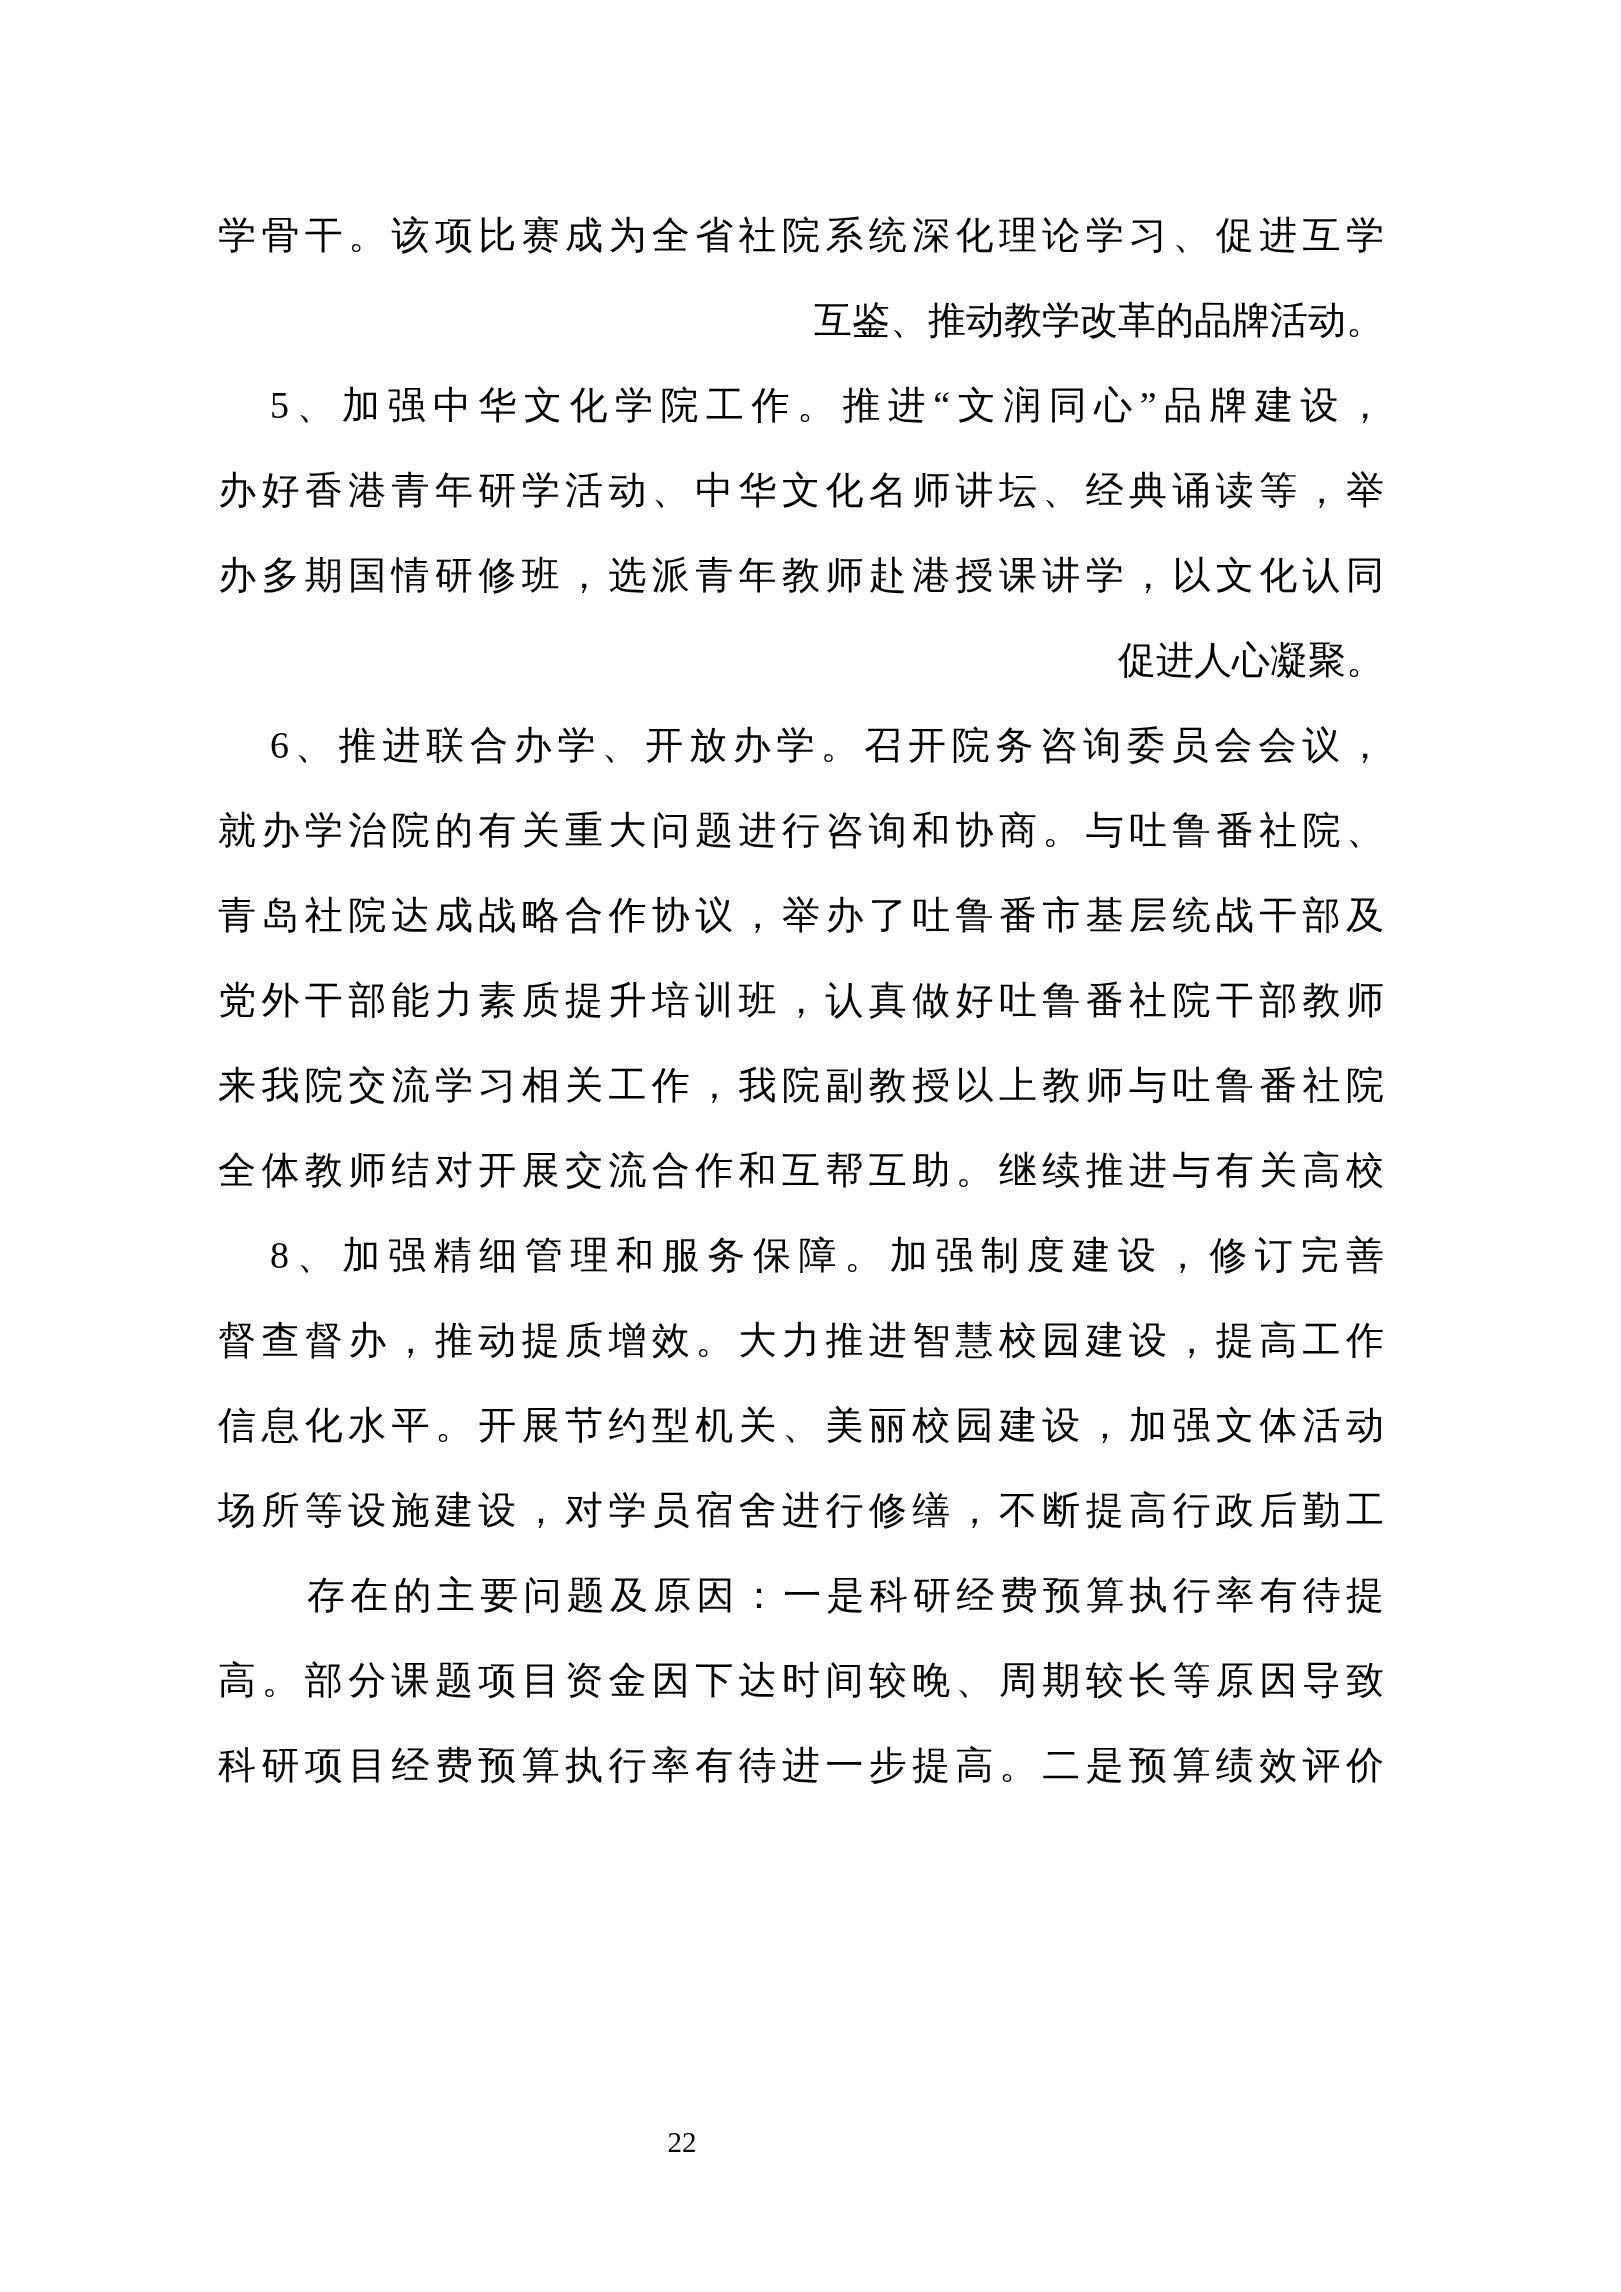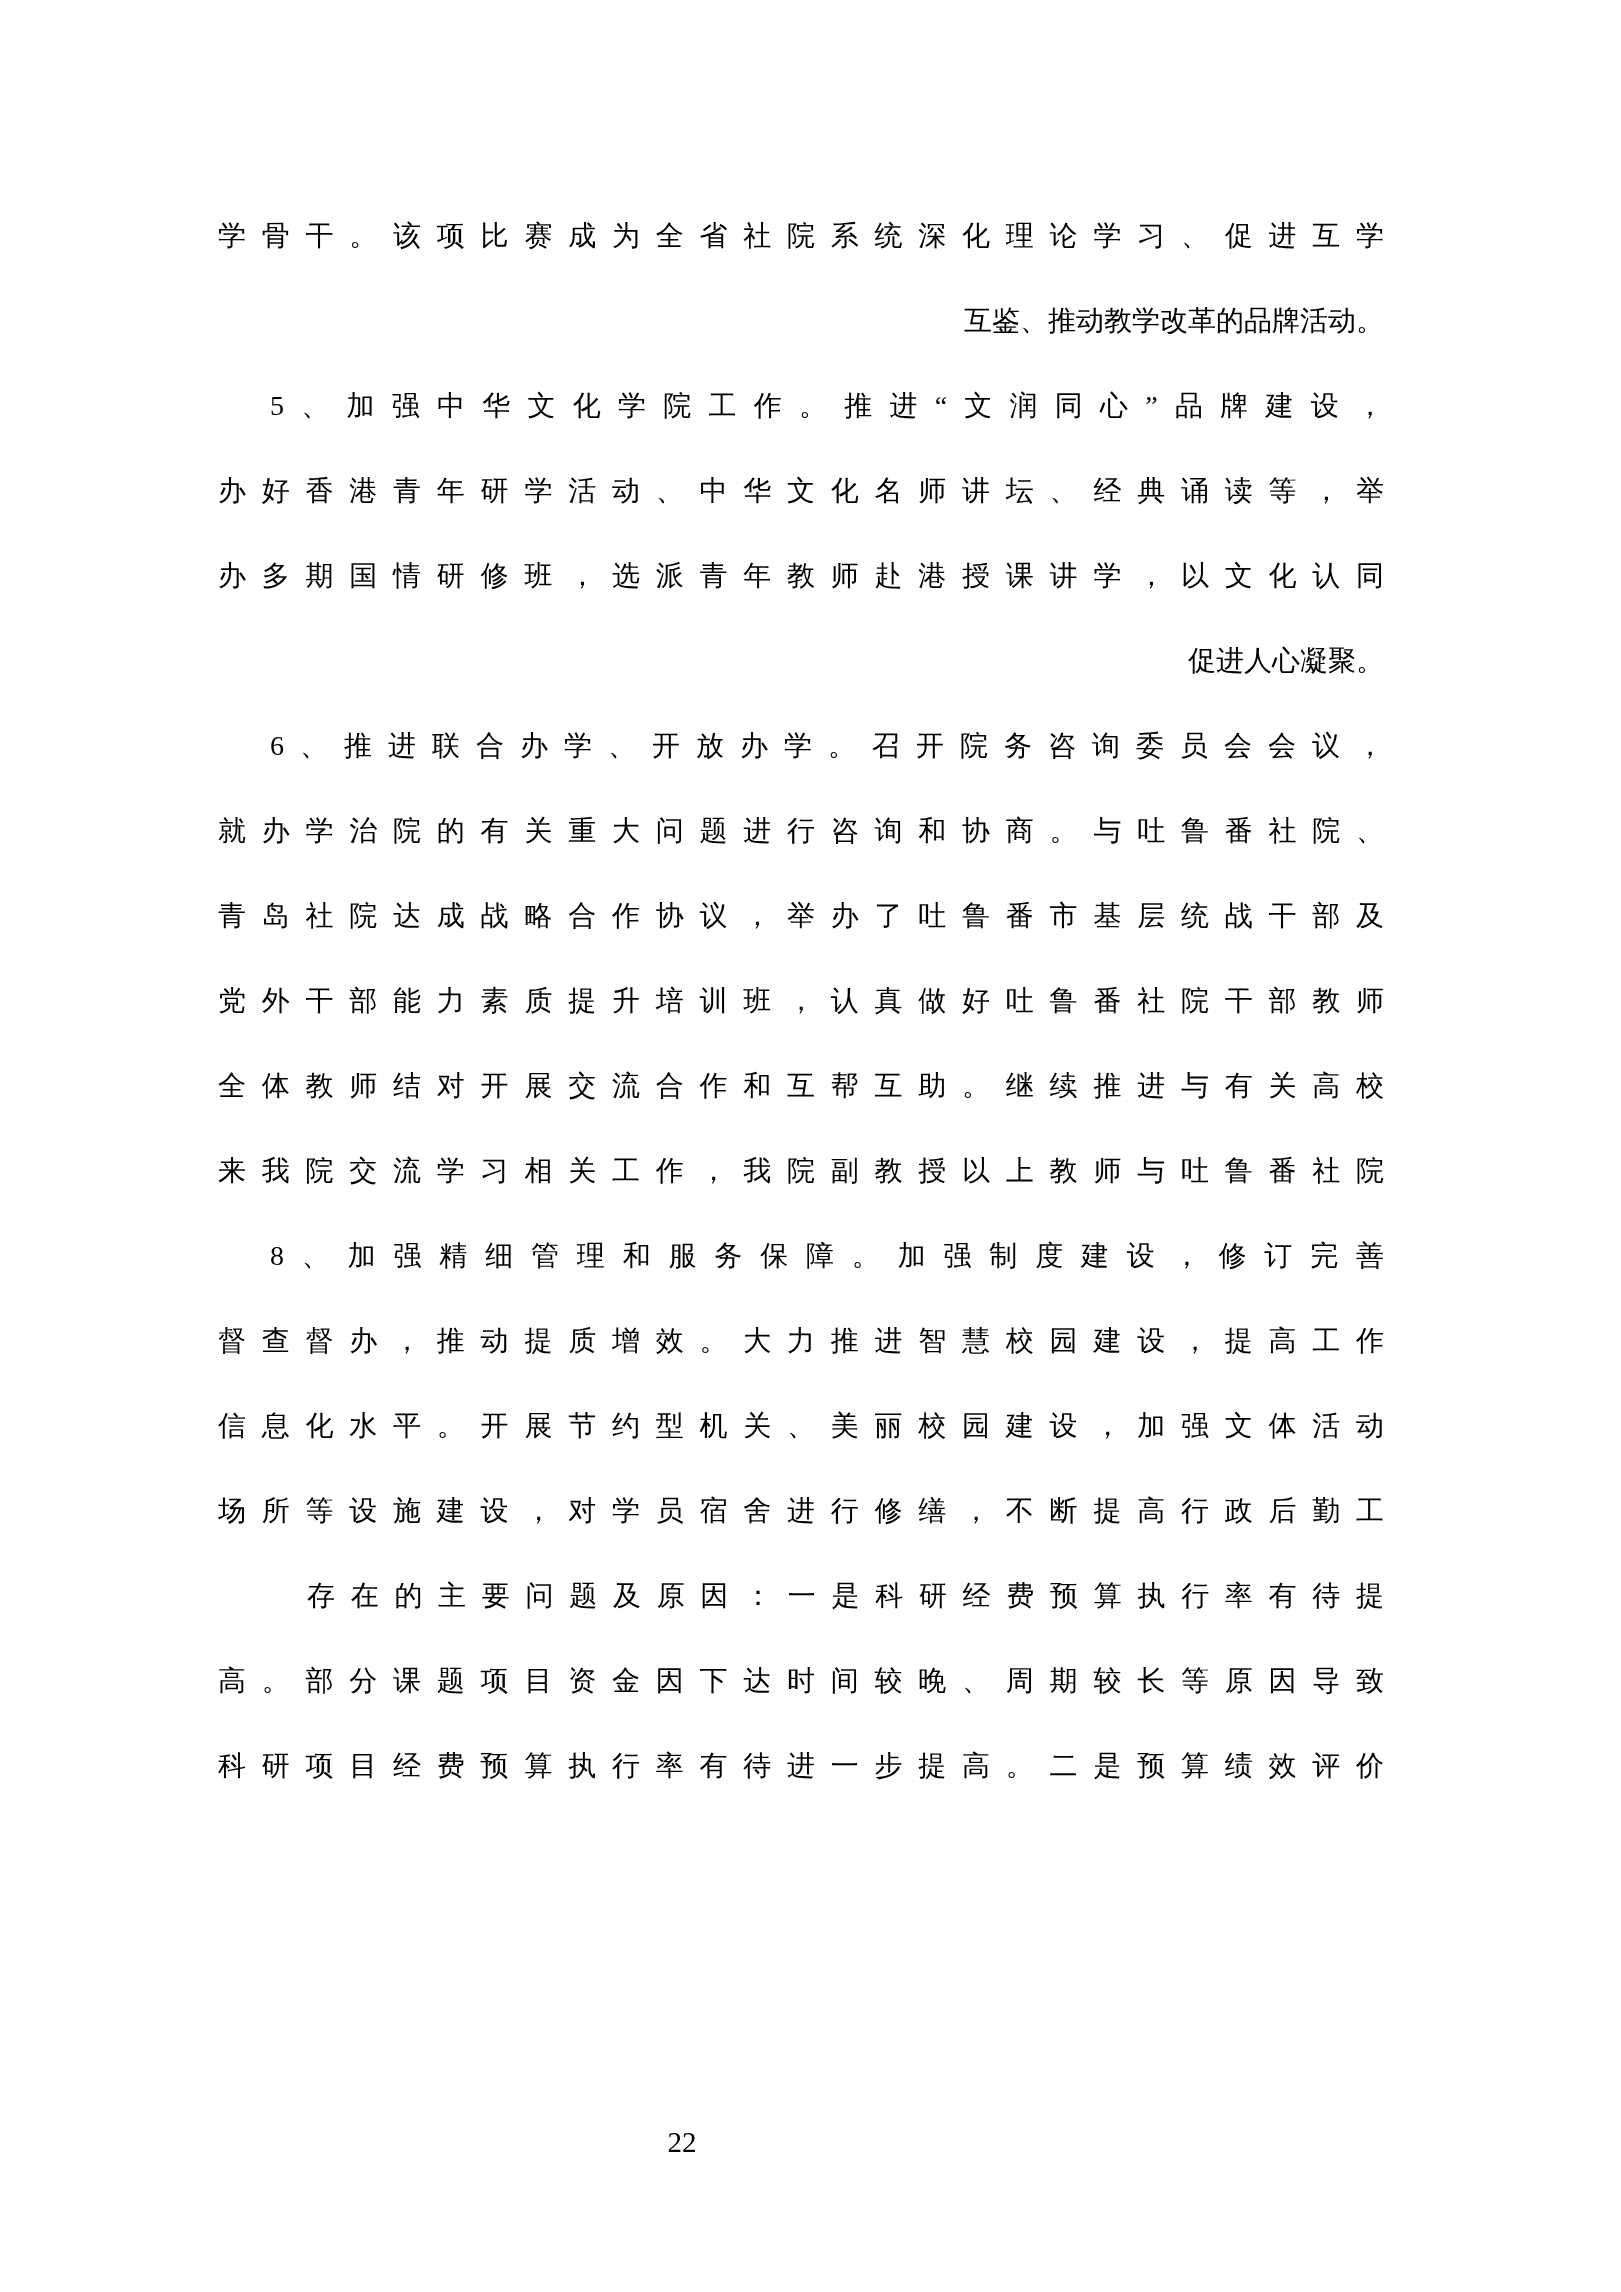--- a/index.html
+++ b/index.html
@@ -18,21 +18,21 @@
   }
   .textblock {
     position: absolute;
     left: 218px;
     top: 193px;
     width: 1166px;
   }
   .line {
     height: 85px;
     line-height: 85px;
-    font-size: 28px;
+    font-size: 38px;
     letter-spacing: 0;
     color: #000000;
     white-space: nowrap;
   }
   .j {
     white-space: normal;
     text-align: justify;
     text-align-last: justify;
     text-justify: inter-character;
   }
@@ -60,22 +60,22 @@
     <div class="line j">学骨干。该项比赛成为全省社院系统深化理论学习、促进互学</div>
     <div class="line end">互鉴、推动教学改革的品牌活动。</div>
     <div class="line j ind1">5、加强中华文化学院工作。推进“文润同心”品牌建设，</div>
     <div class="line j">办好香港青年研学活动、中华文化名师讲坛、经典诵读等，举</div>
     <div class="line j">办多期国情研修班，选派青年教师赴港授课讲学，以文化认同</div>
     <div class="line end">促进人心凝聚。</div>
     <div class="line j ind1">6、推进联合办学、开放办学。召开院务咨询委员会会议，</div>
     <div class="line j">就办学治院的有关重大问题进行咨询和协商。与吐鲁番社院、</div>
     <div class="line j">青岛社院达成战略合作协议，举办了吐鲁番市基层统战干部及</div>
     <div class="line j">党外干部能力素质提升培训班，认真做好吐鲁番社院干部教师</div>
+    <div class="line j">来我院交流学习相关工作，我院副教授以上教师与吐鲁番社院</div>
     <div class="line j">全体教师结对开展交流合作和互帮互助。继续推进与有关高校</div>
-    <div class="line j">来我院交流学习相关工作，我院副教授以上教师与吐鲁番社院</div>
     <div class="line j ind1">8、加强精细管理和服务保障。加强制度建设，修订完善</div>
     <div class="line j">督查督办，推动提质增效。大力推进智慧校园建设，提高工作</div>
     <div class="line j">信息化水平。开展节约型机关、美丽校园建设，加强文体活动</div>
     <div class="line j">场所等设施建设，对学员宿舍进行修缮，不断提高行政后勤工</div>
     <div class="line j ind2">存在的主要问题及原因：一是科研经费预算执行率有待提</div>
     <div class="line j">高。部分课题项目资金因下达时间较晚、周期较长等原因导致</div>
     <div class="line j">科研项目经费预算执行率有待进一步提高。二是预算绩效评价</div>
   </div>
   <div class="pagenum">22</div>
 </div>

